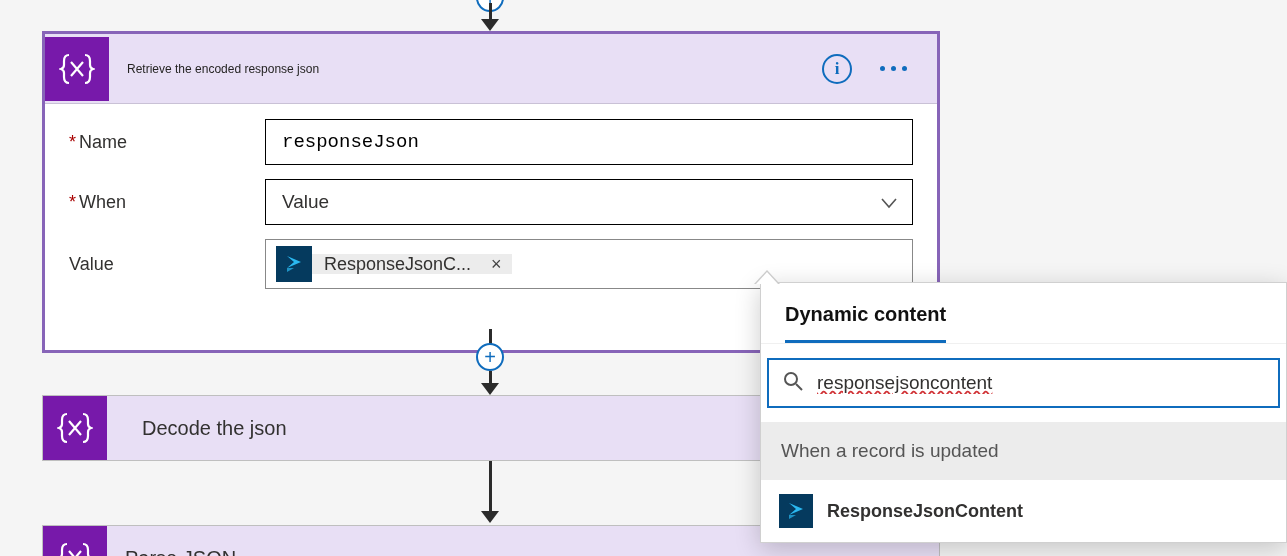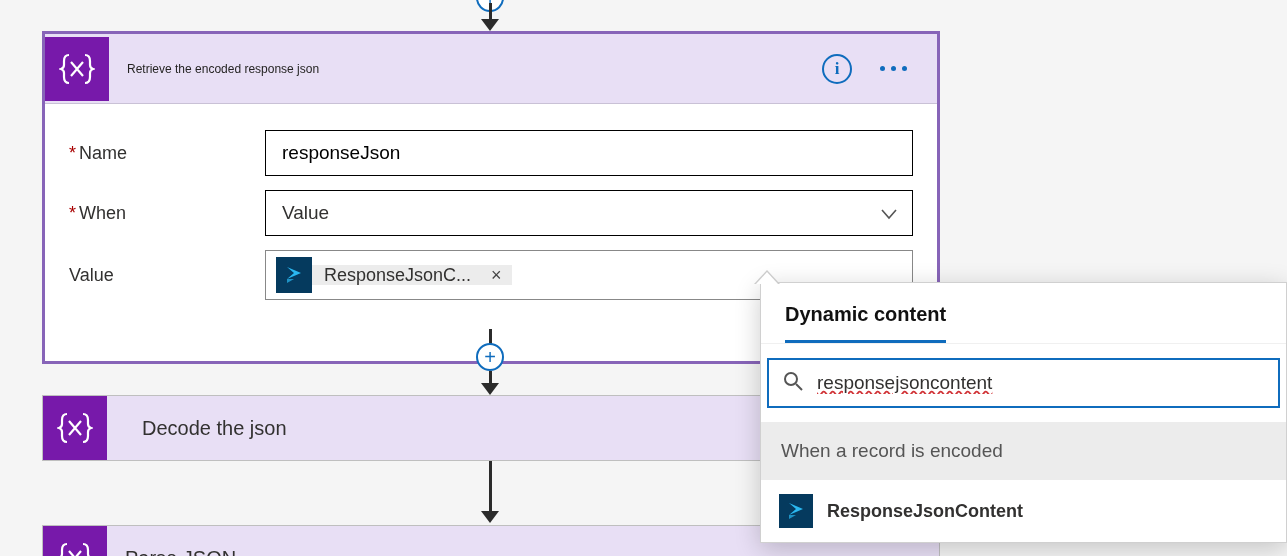--- a/index.html
+++ b/index.html
@@ -85,36 +85,36 @@
   }
   .header-icons { display:flex; align-items:center; gap:28px; padding-right:30px; }
   .info-circle {
     width: 30px; height: 30px; border: 2px solid #0f6cbd; border-radius: 50%;
     display:flex;align-items:center;justify-content:center;
     color:#0f6cbd; font-family: Georgia, serif; font-weight: bold; font-size: 17px;
   }
   .dots { display:flex; gap:6px; }
   .dots span { width:5px;height:5px;border-radius:50%; background:#0f6cbd; }
 
-  .card-body { padding: 26px 24px 12px 24px; background:#fff; }
+  .card-body { padding: 15px 24px 12px 24px; background:#fff; }
   .form-row { display:flex; align-items:center; margin-bottom:14px; min-height: 44px; }
   .form-label { width: 196px; font-size: 18px; color: #323130; }
   .star { color: #a80000; margin-right: 3px; }
   .form-control {
     flex: 1;
     border: 1px solid #000;
     height: 46px;
     padding: 8px 16px;
     font-size: 19px;
     display:flex; align-items:center;
     background:#fff;
     position: relative;
   }
   .form-control.input input {
-    border:none; outline:none; width:100%; font-size:19px; font-family: Liberation Sans, sans-serif;
+    border:none; outline:none; width:100%; font-size:19px; font-family: Liberation Mono, monospace;
   }
   .select .chev {
     position:absolute; right:14px; top:14px;
   }
   .chev svg { width:18px; height:18px; }
 
   .value-control {
     flex:1;
     border: 1px solid #888;
     height: 50px;
@@ -367,21 +367,21 @@
       <div class="popup-search">
         <span>
           <svg viewBox="0 0 20 20">
               <circle cx="8" cy="8" r="6"></circle>
               <line x1="13" y1="13" x2="19" y2="19"></line>
             </svg>
         </span>
         <input type="text" id="popup-search-input" value="responsejsoncontent" style="text-decoration: underline wavy rgb(209, 52, 56);">
       </div>
     </div>
-    <div class="popup-section-label">When a record is encoded</div>
+    <div class="popup-section-label">When a record is updated</div>
     <div class="popup-item">
       <div class="token-icon">
         <svg viewBox="0 0 20 20">
             <path d="M3 2 L17 8 L3 14 L10 8 Z" fill="#2ab8f0"></path>
             <path d="M3 14 L3 18 L10 14 Z" fill="#2ab8f0" opacity="0.7"></path>
           </svg>
       </div>
       <span class="label">ResponseJsonContent</span>
     </div>
   </div>

